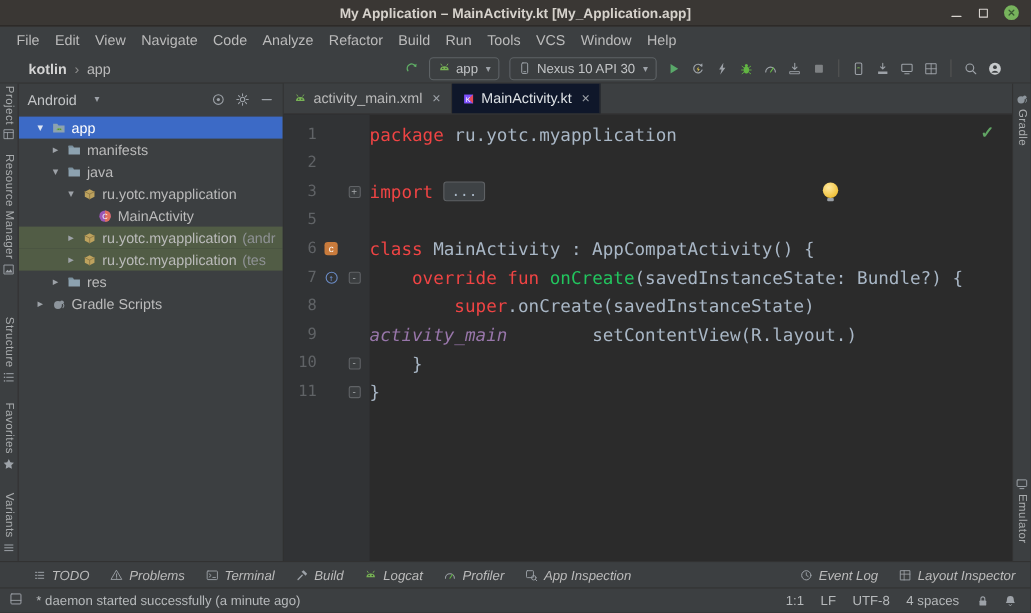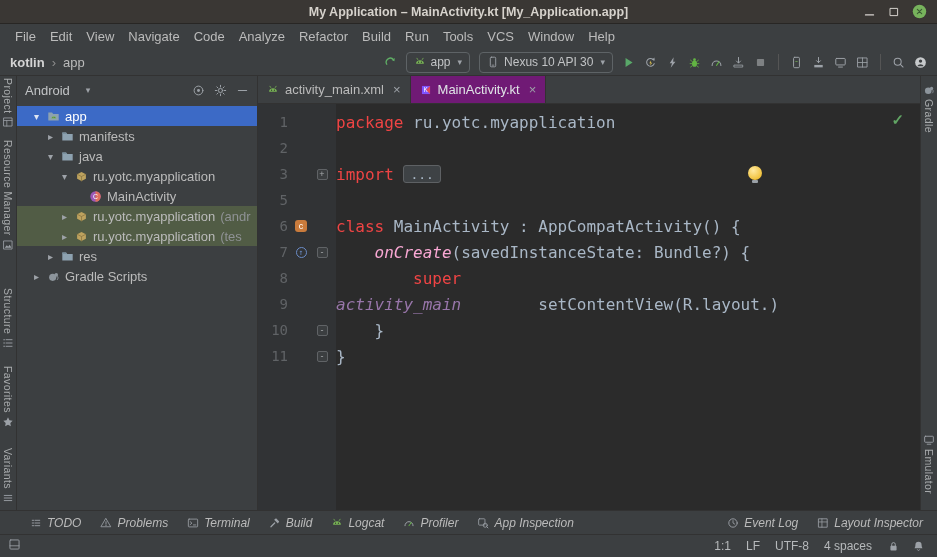--- a/index.html
+++ b/index.html
@@ -12,21 +12,21 @@
   .titlebar{height:24px;flex:none;background:#3a3734;border-bottom:1px solid #282624;display:flex;align-items:center;justify-content:center;position:relative;}
   .title{font-size:12.5px;font-weight:bold;color:#d6d2cc;}
   .win-controls{position:absolute;right:10px;top:0;height:100%;display:flex;align-items:center;gap:12px;}
   .wbtn{display:inline-flex;align-items:center;cursor:default;}
 
   
   .menubar{height:25px;flex:none;display:flex;align-items:center;padding-left:8px;}
   .menu-item{padding:0 7px;cursor:default;}
 
   
-  .toolbar{height:27px;flex:none;display:flex;align-items:center;padding:0 10px;border-bottom:1px solid #323232;}
+  .toolbar{height:27px;flex:none;display:flex;align-items:center;padding:0 26px;border-bottom:1px solid #323232;}
   .crumbs{display:flex;align-items:center;gap:7px;}
   .crumb.first{color:#d4d4d4;font-weight:bold;}
   .crumb-sep{color:#8c8c8c;}
   .toolbar-right{margin-left:auto;display:flex;align-items:center;gap:9px;}
   .combo{height:21px;border:1px solid #5e6366;border-radius:4px;display:flex;align-items:center;gap:5px;padding:0 7px;font-size:12px;color:#c2c4c6;}
   .combo .caret{font-size:9px;color:#9da2a8;margin-left:2px;}
   .sep{width:1px;height:16px;background:#555;margin:0 2px;}
 
   
   .main{flex:1;display:flex;min-height:0;}
@@ -47,36 +47,36 @@
   .tree-row .chev{width:11px;flex:none;font-size:10px;color:#9da2a8;text-align:center;}
   .tree-row.sel-blue{background:#3c6ac6;color:#ffffff;}
   .tree-row.sel-blue .chev{color:#dfe6f2;}
   .tree-row.sel-green{background:#515c45;}
   .suffix{color:#8f9295;}
 
   
   .editor-col{flex:1;display:flex;flex-direction:column;min-width:0;}
   .tabbar{height:28px;flex:none;background:#3c3f41;display:flex;align-items:stretch;border-bottom:1px solid #323232;}
   .tab{display:flex;align-items:center;gap:6px;padding:0 9px;border-right:1px solid #323232;color:#bbbbbb;cursor:default;}
-  .tab.active{background:#701a75;color:#dfe3e6;}
+  .tab.active{background:#0f172a;color:#dfe3e6;}
   .tab-close{color:#9da2a8;font-size:13px;margin-left:3px;}
   .editor{flex:1;position:relative;background:#2b2b2b;font-family:"DejaVu Sans Mono",monospace;overflow:hidden;}
   .gutter{position:absolute;left:0;top:0;bottom:0;width:78px;background:#313335;padding-top:5px;}
   .grow{height:26px;display:flex;align-items:center;}
   .gnum{width:30px;text-align:right;font-size:14px;color:#606366;flex:none;}
   .gicon{width:26px;flex:none;display:flex;align-items:center;justify-content:center;}
   .class-marker{width:12px;height:12px;border-radius:3px;background:#c97b3c;color:#fff;font-size:9px;display:flex;align-items:center;justify-content:center;font-family:"Liberation Sans",sans-serif;}
   .override-marker{width:11px;height:11px;border-radius:50%;border:1px solid #6b8cc7;color:#6b8cc7;font-size:8px;display:flex;align-items:center;justify-content:center;}
   .gfold{width:16px;flex:none;display:flex;align-items:center;justify-content:center;}
   .fold-box{width:11px;height:11px;border:1px solid #606366;background:#3b3e40;color:#a8abad;font-size:9px;line-height:9px;display:flex;align-items:center;justify-content:center;border-radius:2px;font-family:"Liberation Sans",sans-serif;}
   .code-area{position:absolute;left:78px;right:0;top:5px;}
   .code-row{height:26px;display:flex;align-items:center;position:relative;font-size:16px;white-space:pre;}
   .tok{white-space:pre;}
   .kw{color:#ef4444;}
-  .fn{color:#f9a8d4;font-style:italic;}
+  .fn{color:#22c55e;}
   .pl{color:#a9b7c6;}
   .field{color:#9876aa;font-style:italic;}
   .fold{background:#3e4245;border:1px solid #5e6164;border-radius:3px;padding:0 6px;font-size:13px;color:#a9b7c6;height:18px;display:inline-flex;align-items:center;}
   .bulb{position:absolute;left:412px;top:5px;width:14px;height:14px;border-radius:50%;background:radial-gradient(circle at 38% 32%,#ffe9a0,#f0c23d 70%,#cf9f2b);}
   .bulb::after{content:'';position:absolute;left:4px;bottom:-3px;width:6px;height:3px;background:#9aa0a6;border-radius:1px;}
   .editor-check{position:absolute;top:7px;right:16px;color:#61a564;font-size:15px;font-weight:bold;font-family:"Liberation Sans",sans-serif;}
 
   
   .bottombar{height:24px;flex:none;display:flex;align-items:center;gap:19px;padding:0 14px 0 30px;border-top:1px solid #323232;font-size:12px;}
   .bb-item{display:flex;align-items:center;gap:5px;cursor:default;font-style:italic;}
@@ -515,22 +515,22 @@
                 <span class="fold-box">-</span>
               </span>
             </div>
           </div>
         <div class="code-area" id="codeArea">
             <div class="code-row"><span class="tok kw">package </span><span class="tok pl">ru.yotc.myapplication</span></div>
             <div class="code-row"></div>
             <div class="code-row"><span class="tok kw">import </span><span class="tok fold">...</span><span class="bulb"></span></div>
             <div class="code-row"></div>
             <div class="code-row"><span class="tok kw">class </span><span class="tok pl">MainActivity : AppCompatActivity() {</span></div>
-            <div class="code-row"><span class="tok pl">    </span><span class="tok fn">onCreate</span><span class="tok pl">(savedInstanceState: Bundle?) {</span></div>
-            <div class="code-row"><span class="tok pl">        </span><span class="tok kw">super</span></div>
+            <div class="code-row"><span class="tok pl">    </span><span class="tok kw">override fun </span><span class="tok fn">onCreate</span><span class="tok pl">(savedInstanceState: Bundle?) {</span></div>
+            <div class="code-row"><span class="tok pl">        </span><span class="tok kw">super</span><span class="tok pl">.onCreate(savedInstanceState)</span></div>
             <div class="code-row"><span class="tok field">activity_main</span><span class="tok pl">        setContentView(R.layout.</span><span class="tok pl">)</span></div>
             <div class="code-row"><span class="tok pl">    }</span></div>
             <div class="code-row"><span class="tok pl">}</span></div>
           </div>
         <span class="editor-check">✓</span>
       </div>
     </div>
 
     <div class="stripe right" id="rightStripe">
         <div class="stripe-btn" style="top: 8px;">
@@ -644,20 +644,21 @@
       </div>
     </div>
 
   <div class="statusbar">
     <span id="switcherSlot"><span class="icn">
           <svg width="13" height="13" viewBox="0 0 16 16" fill="none" stroke-linecap="round" stroke-linejoin="round">
             <rect x="2.4" y="2.4" width="11.2" height="11.2" rx="1" stroke="#9da2a8" stroke-width="1.1"></rect>
             <path d="M2.4 9.6h11.2" stroke="#9da2a8"></path>
           </svg>
         </span></span>
+    <span class="sb-msg">* daemon started successfully (a minute ago)</span>
     <div class="sb-right">
       <span>1:1</span>
       <span>LF</span>
       <span>UTF-8</span>
       <span>4 spaces</span>
       <span id="sbIcons" style="display:flex;gap:12px;align-items:center">
           <span class="icn">
             <svg width="13" height="13" viewBox="0 0 16 16" fill="none" stroke-linecap="round" stroke-linejoin="round">
               <rect x="4.2" y="7.2" width="7.6" height="5.8" rx="1" fill="#9da2a8"></rect>
               <path d="M5.8 7.2V5.4a2.2 2.2 0 0 1 4.4 0v1.8" stroke="#9da2a8" stroke-width="1.2"></path>

